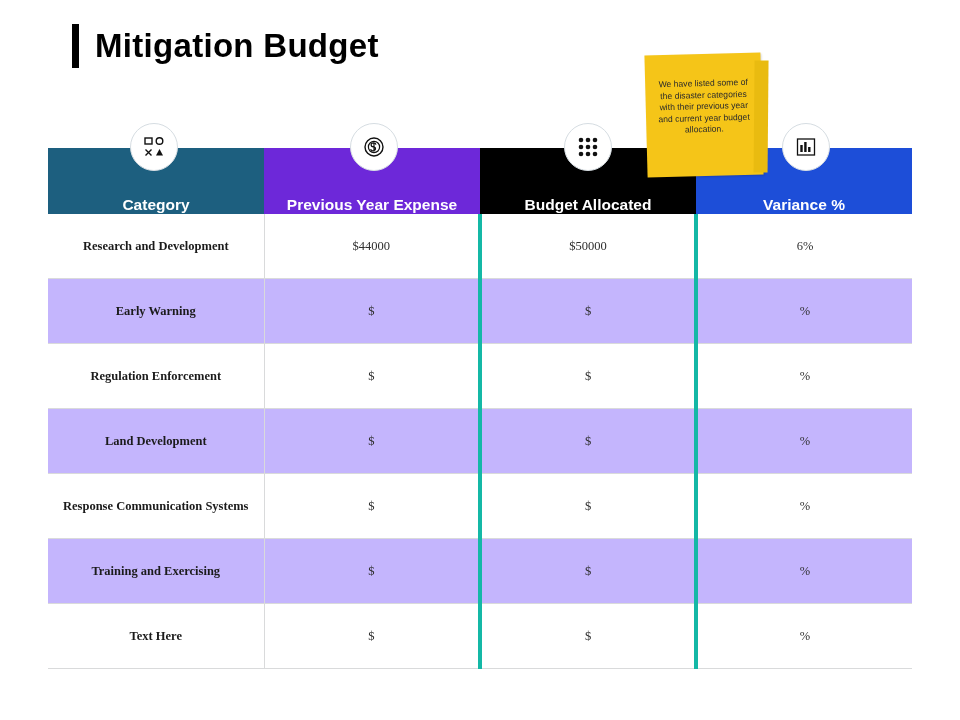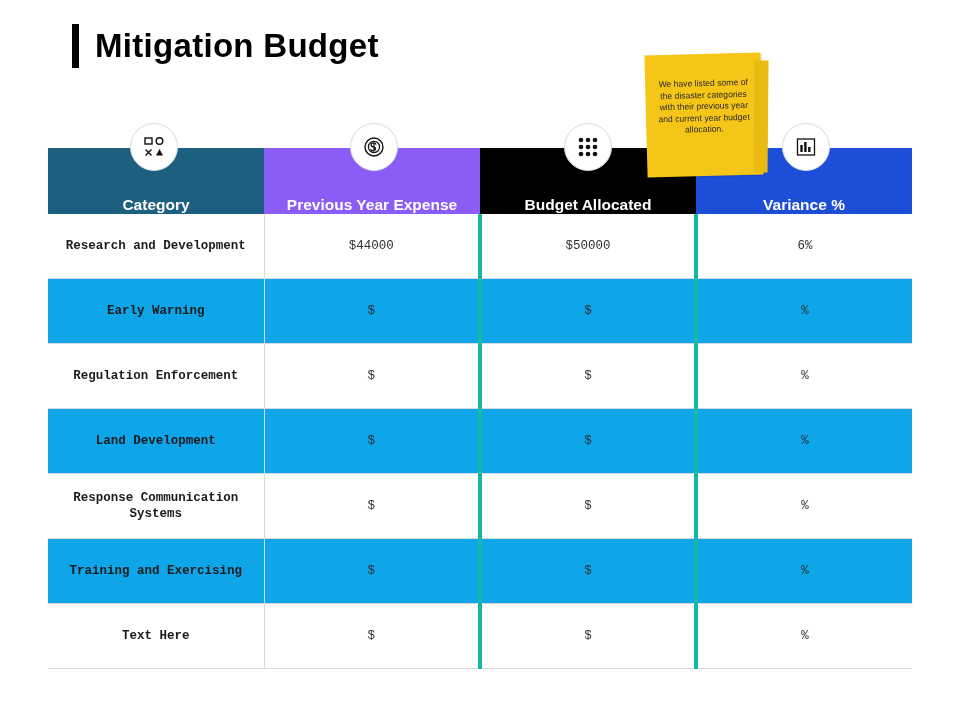--- a/index.html
+++ b/index.html
@@ -107,41 +107,41 @@
     vertical-align: bottom;
     text-align: center;
     color: #ffffff;
     font-size: 15.5px;
     font-weight: bold;
     font-family: "Liberation Sans", sans-serif;
     padding-bottom: 10px;
     line-height: 19px;
   }
   .h-cat { background: #1d5f7f; }
-  .h-prev { background: #8b5cf6; }
+  .h-prev { background: #6d28d9; }
   .h-budget { background: #000000; }
   .h-var { background: #1d4ed8; }
 
   tbody td {
     height: 64px;
     font-size: 12.5px;
     color: #2f2f2f;
     text-align: center;
     border-bottom: 1px solid #d9dadb;
-    font-family: Liberation Mono, monospace;
+    font-family: Liberation Serif, serif;
   }
   tbody td.cat {
     font-weight: bold;
     color: #1b1b1b;
     font-size: 12.5px;
     border-right: 1px solid #d9dadb;
     line-height: 16px;
   }
   tbody tr.alt td {
-    background: #0ea5e9;
+    background: #c4b5fd;
   }
   tbody tr td.val {
     border-right: 4px solid #14b8a6;
   }
   tbody tr td.last {
     border-right: none;
   }
 
   .footer {
     position: absolute;

